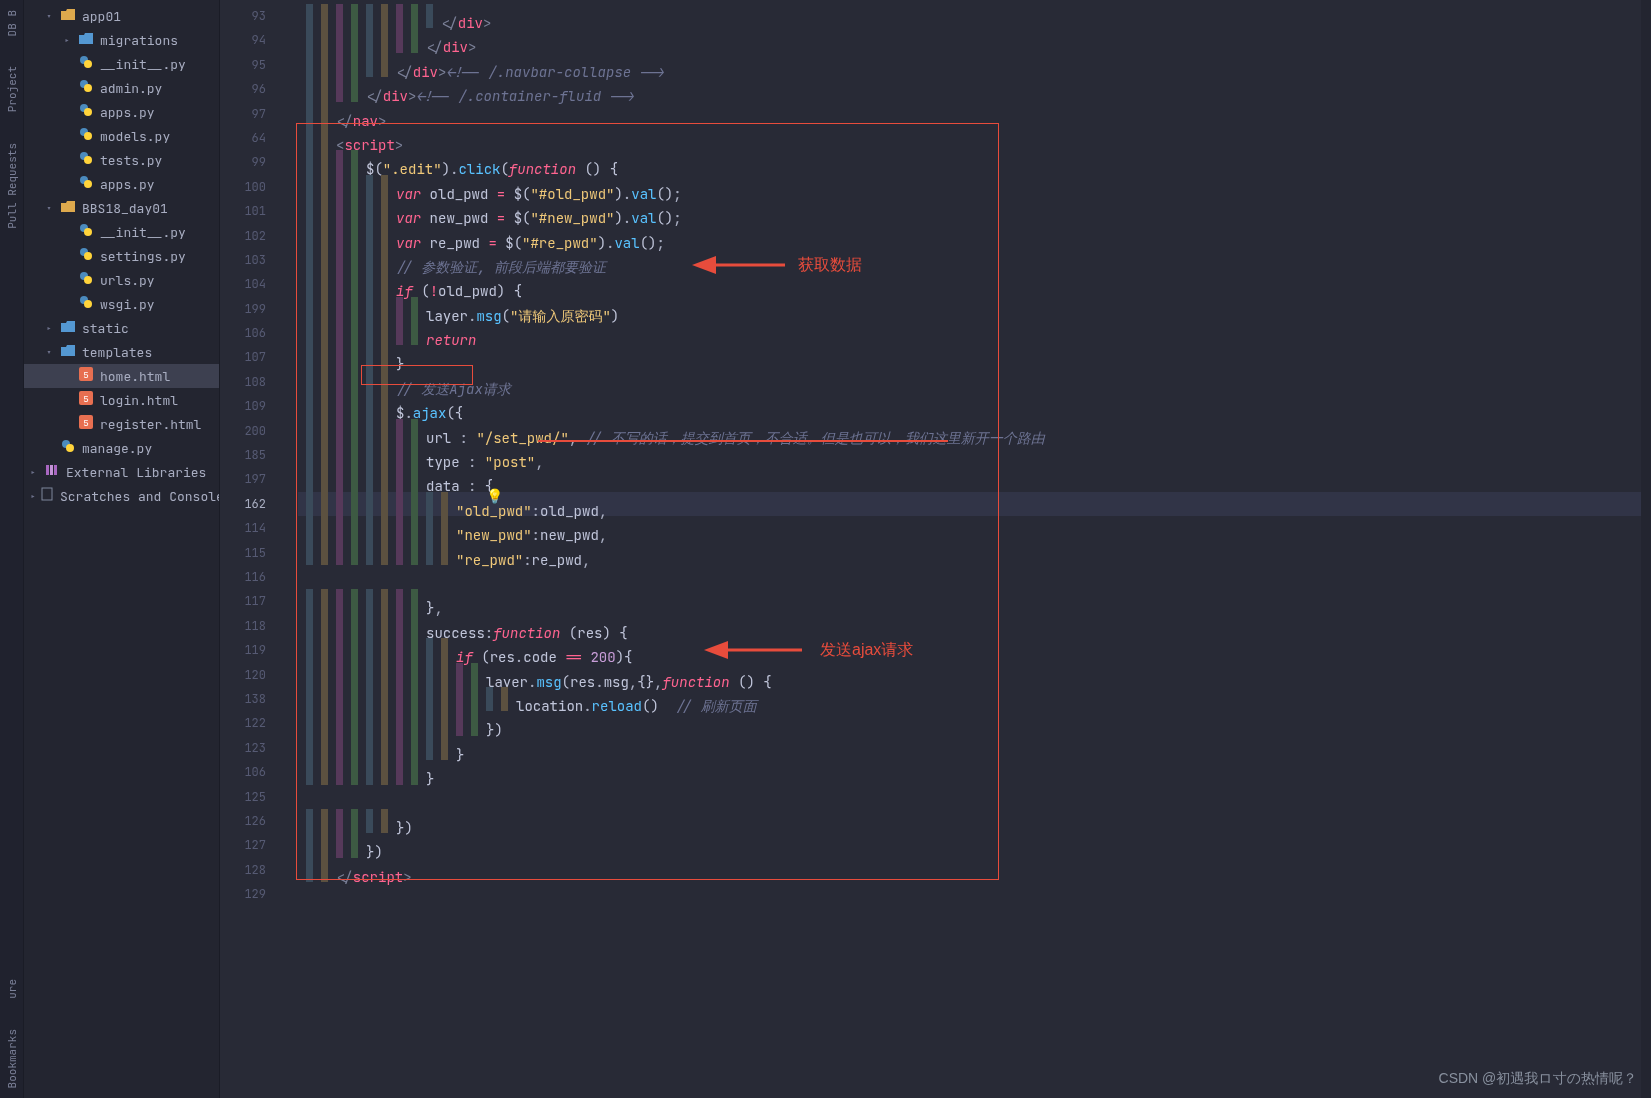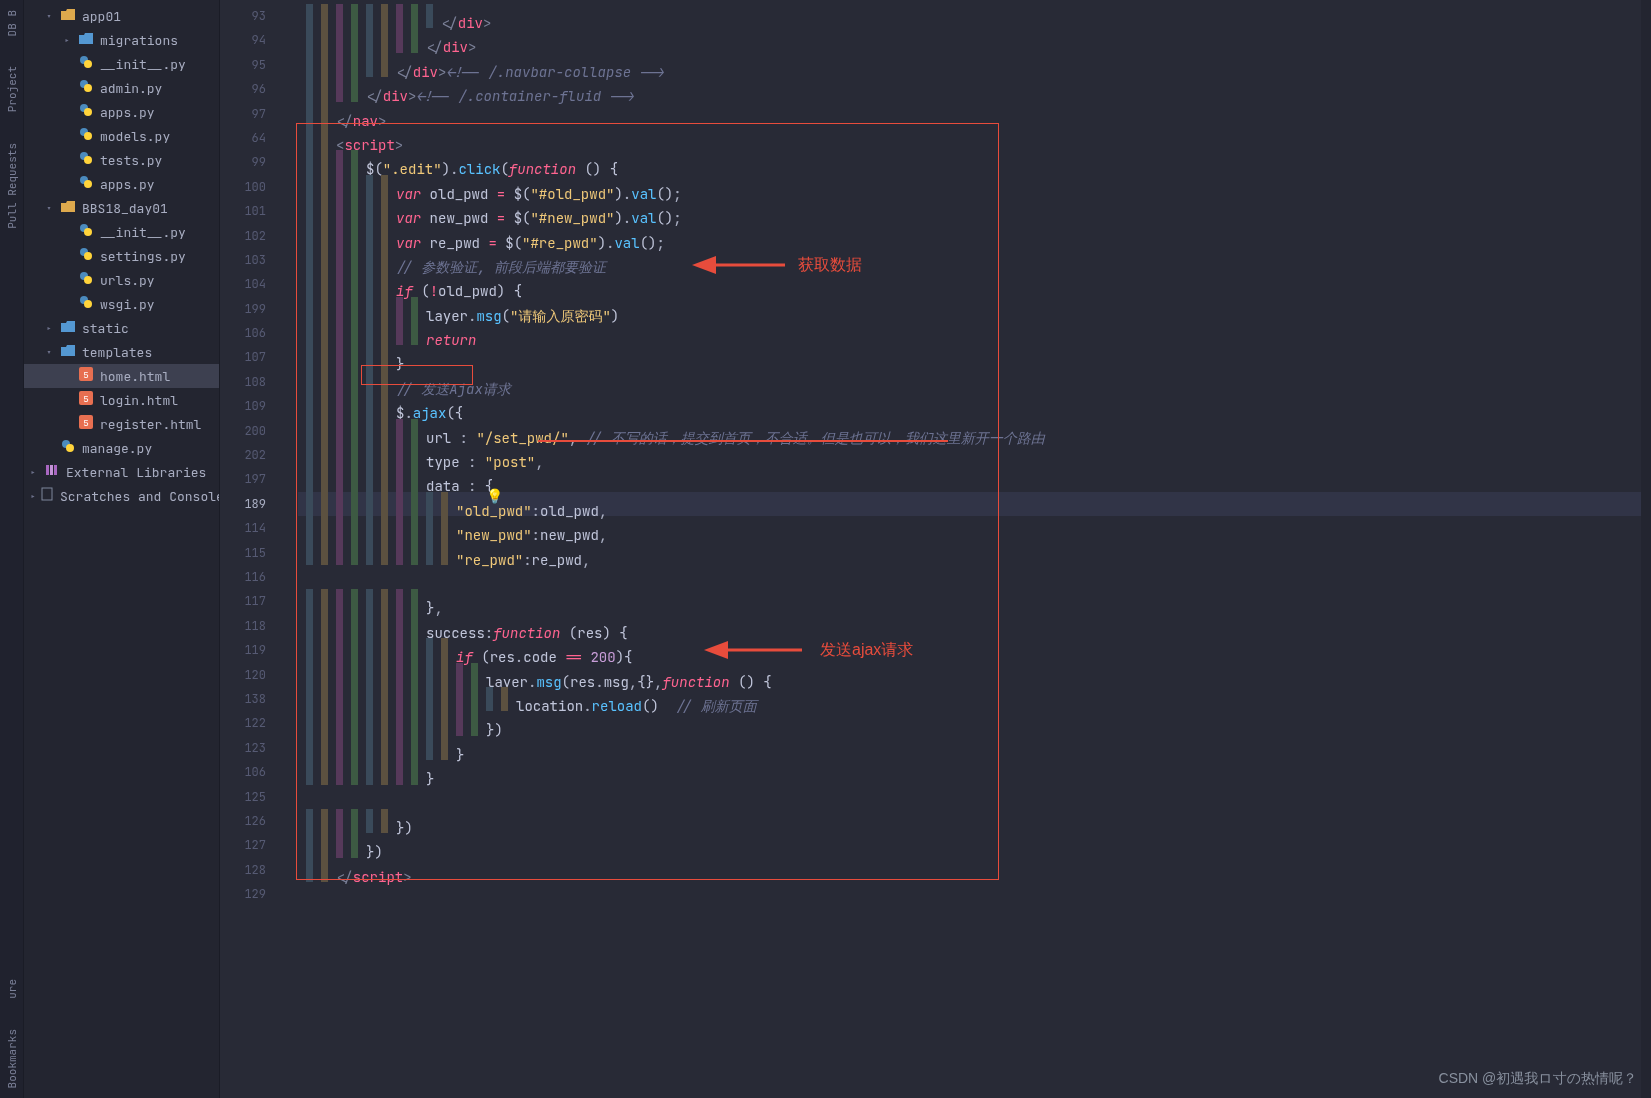--- a/index.html
+++ b/index.html
@@ -353,23 +353,23 @@
       <div class="gutter-num">101</div>
       <div class="gutter-num">102</div>
       <div class="gutter-num">103</div>
       <div class="gutter-num">104</div>
       <div class="gutter-num">199</div>
       <div class="gutter-num">106</div>
       <div class="gutter-num">107</div>
       <div class="gutter-num">108</div>
       <div class="gutter-num">109</div>
       <div class="gutter-num">200</div>
-      <div class="gutter-num">202</div>
+      <div class="gutter-num">185</div>
       <div class="gutter-num">197</div>
-      <div class="gutter-num current">189</div>
+      <div class="gutter-num current">162</div>
       <div class="gutter-num">114</div>
       <div class="gutter-num">115</div>
       <div class="gutter-num">116</div>
       <div class="gutter-num">117</div>
       <div class="gutter-num">118</div>
       <div class="gutter-num">119</div>
       <div class="gutter-num">120</div>
       <div class="gutter-num">138</div>
       <div class="gutter-num">122</div>
       <div class="gutter-num">123</div>

